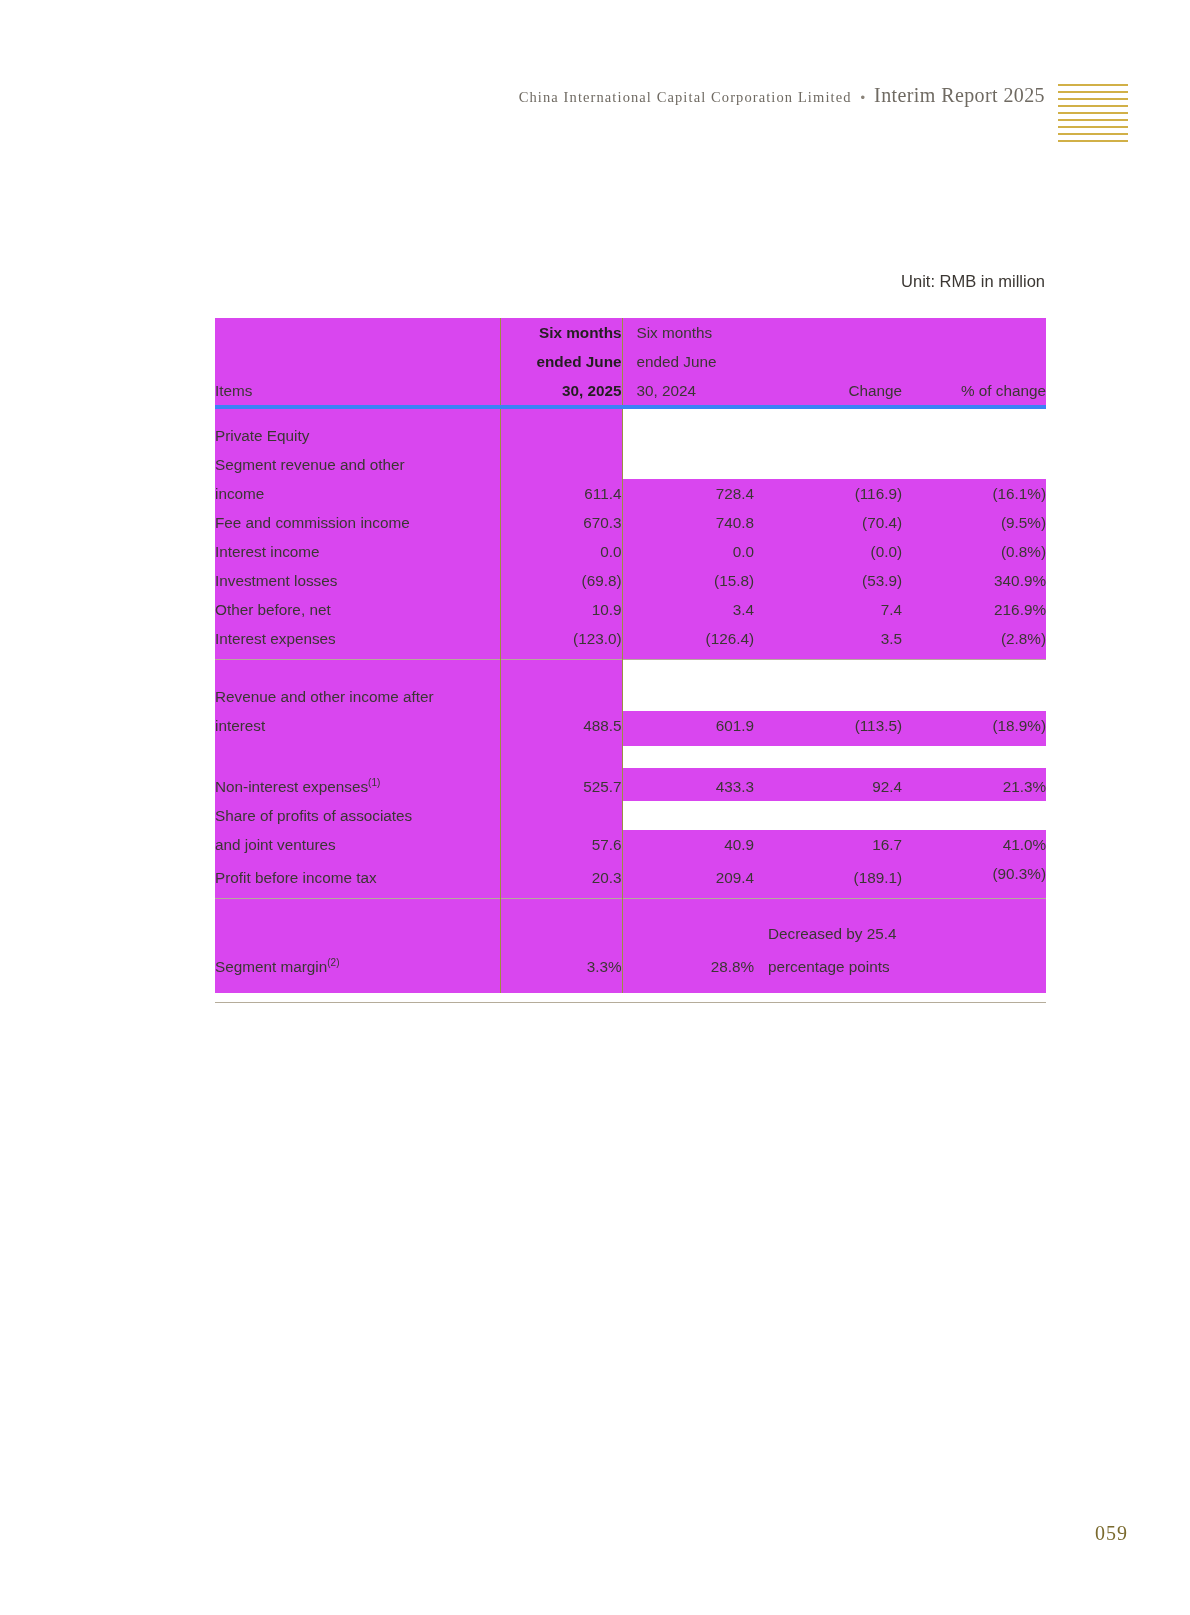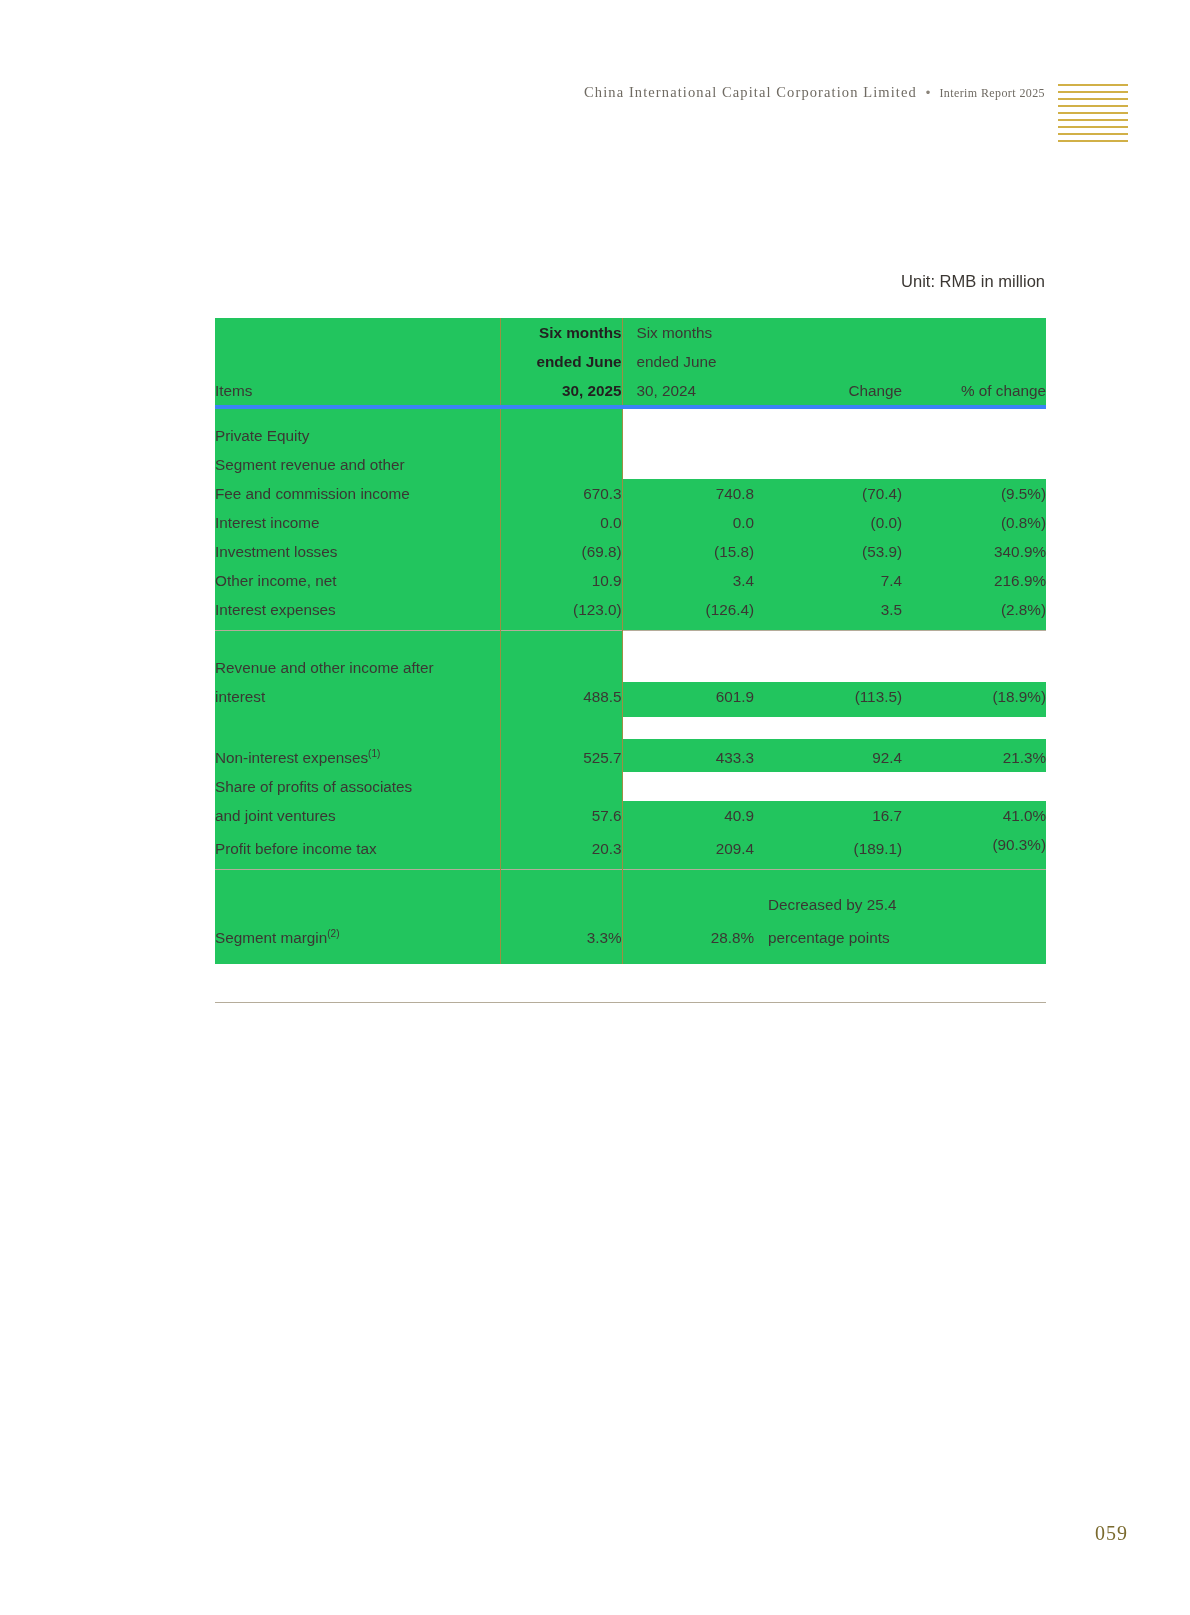--- a/index.html
+++ b/index.html
@@ -36,21 +36,21 @@
     color: #6f6a62;
     white-space: nowrap;
   }
   .header-dot {
     font-size: 13px;
     color: #8a8379;
     margin: 0 9px;
   }
   .header-report {
     font-family: "Liberation Serif", serif;
-    font-size: 12px;
+    font-size: 20px;
     letter-spacing: 0.4px;
     color: #6f6a62;
     white-space: nowrap;
   }
   .header-bars {
     position: absolute;
     top: 84px;
     right: 62px;
     width: 70px;
     height: 54px;
@@ -81,21 +81,21 @@
   .fin-table-wrap {
     position: absolute;
     top: 318px;
     left: 215px;
     width: 831px;
   }
   table.fin {
     border-collapse: collapse;
     width: 831px;
     table-layout: fixed;
-    background: #22c55e;
+    background: #d946ef;
   }
   table.fin td, table.fin th {
     padding: 0;
     vertical-align: bottom;
     font-size: 15.3px;
     line-height: 29px;
     color: #3b3733;
     font-weight: normal;
   }
   col.c-item { width: 285px; }
@@ -223,20 +223,27 @@
       </tr>
 
       <tr>
         <td class="lbl b indent1">Segment revenue and other</td>
         <td class="cur b colrule-left colrule-right"></td>
         <td class="prev spacer-cell"></td>
         <td class="chg spacer-cell"></td>
         <td class="pct spacer-cell"></td>
       </tr>
 
+      <tr>
+        <td class="lbl b indent2">income</td>
+        <td class="cur b colrule-left colrule-right">611.4</td>
+        <td class="prev">728.4</td>
+        <td class="chg">(116.9)</td>
+        <td class="pct">(16.1%)</td>
+      </tr>
 
       <tr>
         <td class="lbl indent2">Fee and commission income</td>
         <td class="cur b colrule-left colrule-right">670.3</td>
         <td class="prev">740.8</td>
         <td class="chg">(70.4)</td>
         <td class="pct">(9.5%)</td>
       </tr>
 
       <tr>
@@ -249,21 +256,21 @@
 
       <tr>
         <td class="lbl indent2">Investment losses</td>
         <td class="cur b colrule-left colrule-right">(69.8)</td>
         <td class="prev">(15.8)</td>
         <td class="chg">(53.9)</td>
         <td class="pct">340.9%</td>
       </tr>
 
       <tr>
-        <td class="lbl indent2">Other income, net</td>
+        <td class="lbl indent2">Other before, net</td>
         <td class="cur b colrule-left colrule-right">10.9</td>
         <td class="prev">3.4</td>
         <td class="chg">7.4</td>
         <td class="pct">216.9%</td>
       </tr>
 
       <tr>
         <td class="lbl b indent1" style="padding-bottom:6px;">Interest expenses</td>
         <td class="cur b colrule-left colrule-right" style="padding-bottom:6px;">(123.0)</td>
         <td class="prev" style="padding-bottom:6px;">(126.4)</td>

